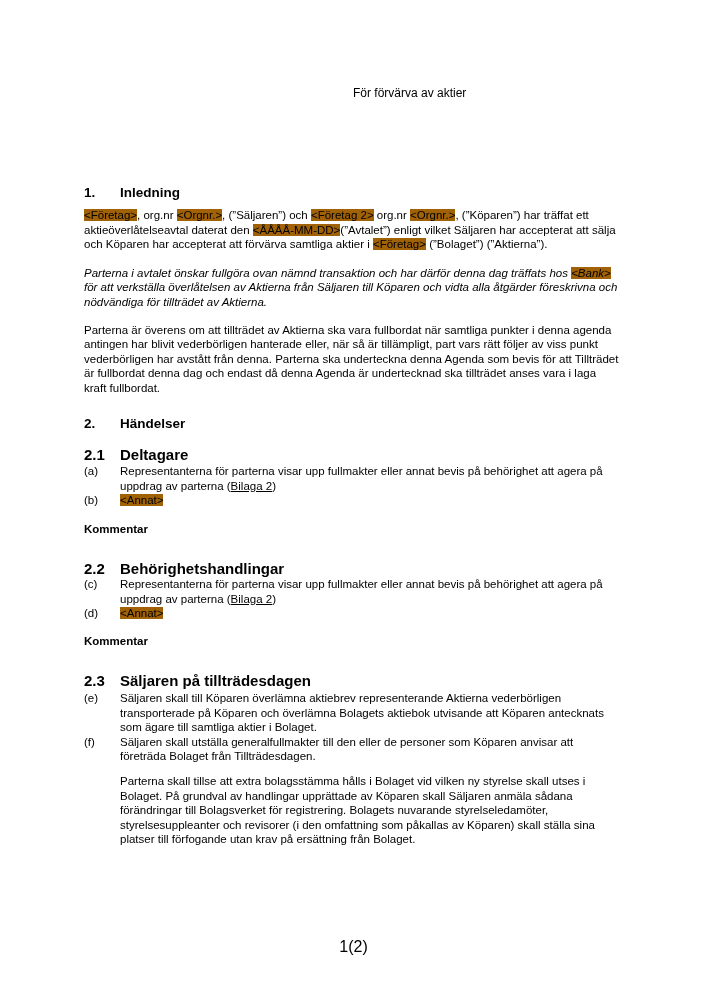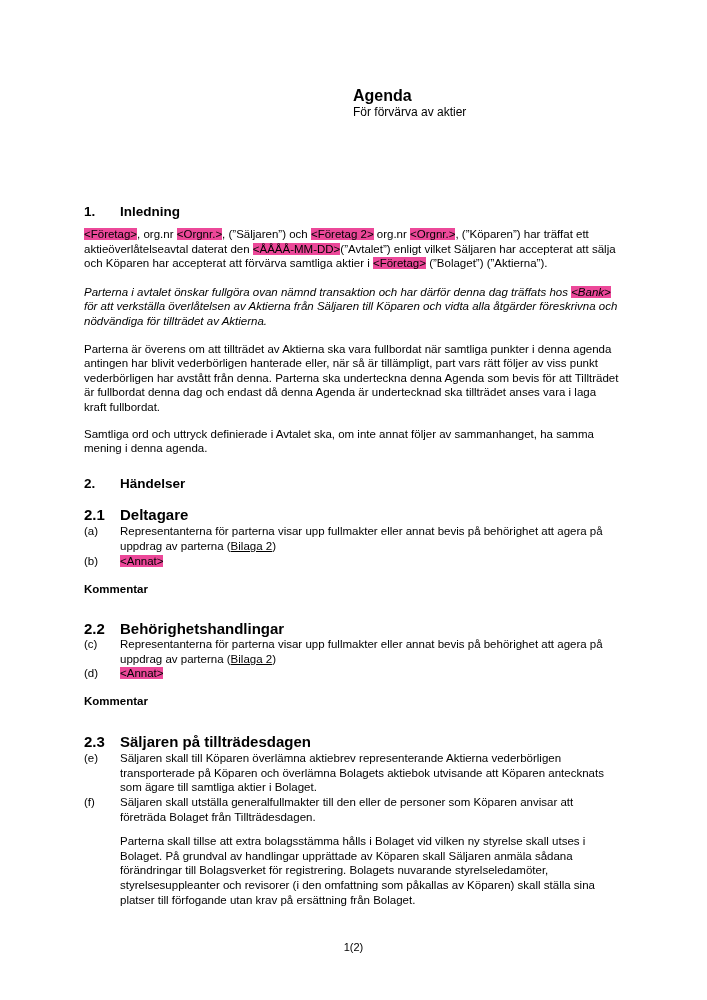--- a/index.html
+++ b/index.html
@@ -40,65 +40,63 @@
   #h-sub1 { margin-top: 16px; margin-bottom: 2px; }
   #h-sub2 { margin-top: 25px; margin-bottom: 1px; }
   #h-sub3 { margin-top: 26px; margin-bottom: 2px; }
 
   .para { margin: 0; }
   #p1 { margin-top: 0; }
   #p2 { margin-top: 14px; font-style: italic; }
   #p3 { margin-top: 13px; }
   #p4 { margin-top: 12px; }
 
-  .hl { background: #ec4899; color: #000000; }
+  .hl { background: #a16207; color: #000000; }
   .uline { text-decoration: underline; }
 
   .li { display: flex; margin: 0; }
   .li-marker { width: 36px; flex: none; }
   .li-body { flex: 1; min-width: 0; }
 
   .comment { font-weight: bold; }
   #comment1 { margin-top: 14px; }
   #comment2 { margin-top: 13px; }
 
   .cont-para { margin: 10px 0 0 36px; }
 
   .footer {
     position: absolute;
     top: 940px;
     left: 0;
     right: 0;
     text-align: center;
-    font-size: 11px;
+    font-size: 16px;
     line-height: 14px;
   }
 </style>
 </head>
 <body>
 
 <div class="page">
 
   <div class="title-block">
-    <div class="doc-title">Agenda</div>
     <div class="doc-subtitle">För förvärva av aktier</div>
   </div>
 
   <div class="h-section" id="h-sec1">
     <span class="h-num">1.</span>
     <span class="h-title">Inledning</span>
   </div>
 
   <p class="para" id="p1"><span class="hl">&lt;Företag&gt;</span><span>, org.nr </span><span class="hl">&lt;Orgnr.&gt;</span><span>, (”Säljaren”) och </span><span class="hl">&lt;Företag 2&gt;</span><span> org.nr </span><span class="hl">&lt;Orgnr.&gt;</span><span>, (”Köparen”) har träffat ett aktieöverlåtelseavtal daterat den </span><span class="hl">&lt;ÅÅÅÅ-MM-DD&gt;</span><span>(”Avtalet”) enligt vilket Säljaren har accepterat att sälja och Köparen har accepterat att förvärva samtliga aktier i </span><span class="hl">&lt;Företag&gt;</span><span> (”Bolaget”) (”Aktierna”).</span></p>
 
   <p class="para" id="p2"><span>Parterna i avtalet önskar fullgöra ovan nämnd transaktion och har därför denna dag träffats hos </span><span class="hl">&lt;Bank&gt;</span><span> för att verkställa överlåtelsen av Aktierna från Säljaren till Köparen och vidta alla åtgärder föreskrivna och nödvändiga för tillträdet av Aktierna.</span></p>
 
   <p class="para" id="p3">Parterna är överens om att tillträdet av Aktierna ska vara fullbordat när samtliga punkter i denna agenda antingen har blivit vederbörligen hanterade eller, när så är tillämpligt, part vars rätt följer av viss punkt vederbörligen har avstått från denna. Parterna ska underteckna denna Agenda som bevis för att Tillträdet är fullbordat denna dag och endast då denna Agenda är undertecknad ska tillträdet anses vara i laga kraft fullbordat.</p>
 
-  <p class="para" id="p4">Samtliga ord och uttryck definierade i Avtalet ska, om inte annat följer av sammanhanget, ha samma mening i denna agenda.</p>
 
   <div class="h-section" id="h-sec2">
     <span class="h-num">2.</span>
     <span class="h-title">Händelser</span>
   </div>
 
   <div class="h-sub" id="h-sub1">
     <span class="h-num">2.1</span>
     <span class="h-title">Deltagare</span>
   </div>

